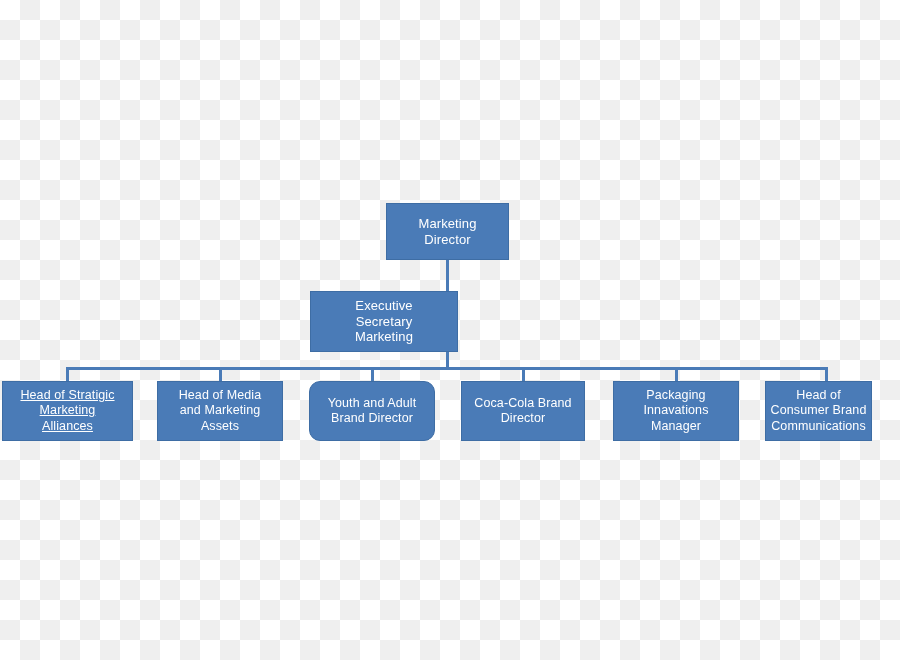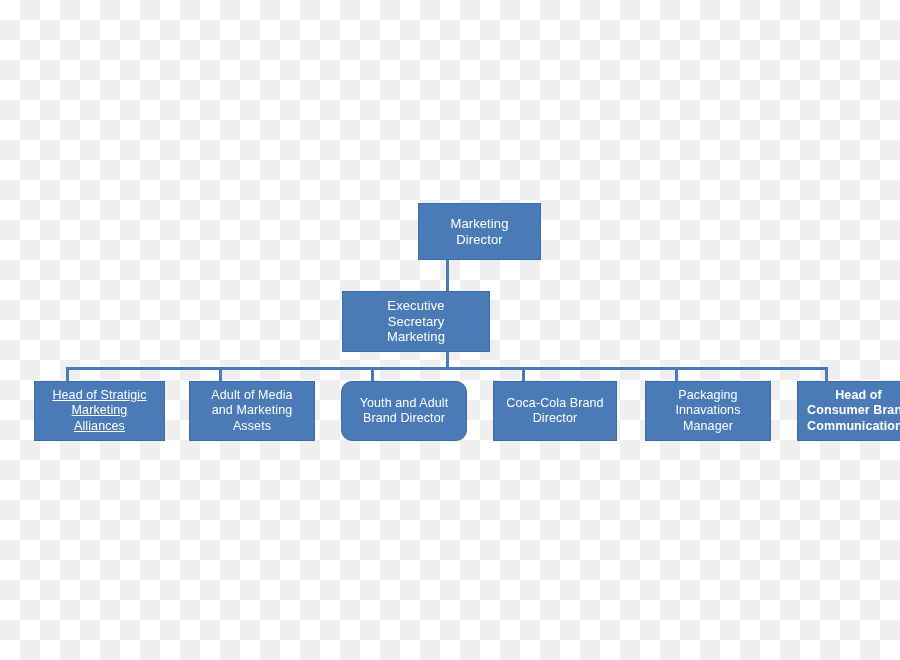--- a/index.html
+++ b/index.html
@@ -32,21 +32,20 @@
     background: #4A7BB7;
     border: 1px solid #3E6DA4;
     color: #ffffff;
     display: flex;
     align-items: center;
     justify-content: center;
     text-align: center;
     line-height: 1.22;
     letter-spacing: 0.1px;
     z-index: 3;
-    margin-left: 32px;
   }
   .node .label {
     display: block;
     padding: 0 3px;
     white-space: pre-line;
   }
 
   .conn {
     position: absolute;
     background: #4A7BB7;
@@ -84,40 +83,40 @@
 Marketing</span>
   </div>
 
   <div class="node" style="left:2px; top:381px; width:131px; height:60px; font-size:12.5px;text-decoration:underline;">
     <span class="label">Head of Stratigic
 Marketing
 Alliances</span>
   </div>
 
   <div class="node" style="left:157px; top:381px; width:126px; height:60px; font-size:12.5px;">
-    <span class="label">Adult of Media
+    <span class="label">Head of Media
 and Marketing
 Assets</span>
   </div>
 
   <div class="node" style="left:309px; top:381px; width:126px; height:60px; font-size:12.5px;border-radius:11px;">
     <span class="label">Youth and Adult
 Brand Director</span>
   </div>
 
   <div class="node" style="left:461px; top:381px; width:124px; height:60px; font-size:12.5px;text-align:center;">
     <span class="label">Coca-Cola Brand
 Director</span>
   </div>
 
   <div class="node" style="left:613px; top:381px; width:126px; height:60px; font-size:12.5px;">
     <span class="label">Packaging
 Innavations
 Manager</span>
   </div>
 
-  <div class="node" style="left:765px; top:381px; width:123px; height:60px; font-size:12.5px;font-weight:bold;">
+  <div class="node" style="left:765px; top:381px; width:107px; height:60px; font-size:12.5px;">
     <span class="label">Head of
 Consumer Brand
 Communications</span>
   </div>
 
 </div>
 
 </body></html>

